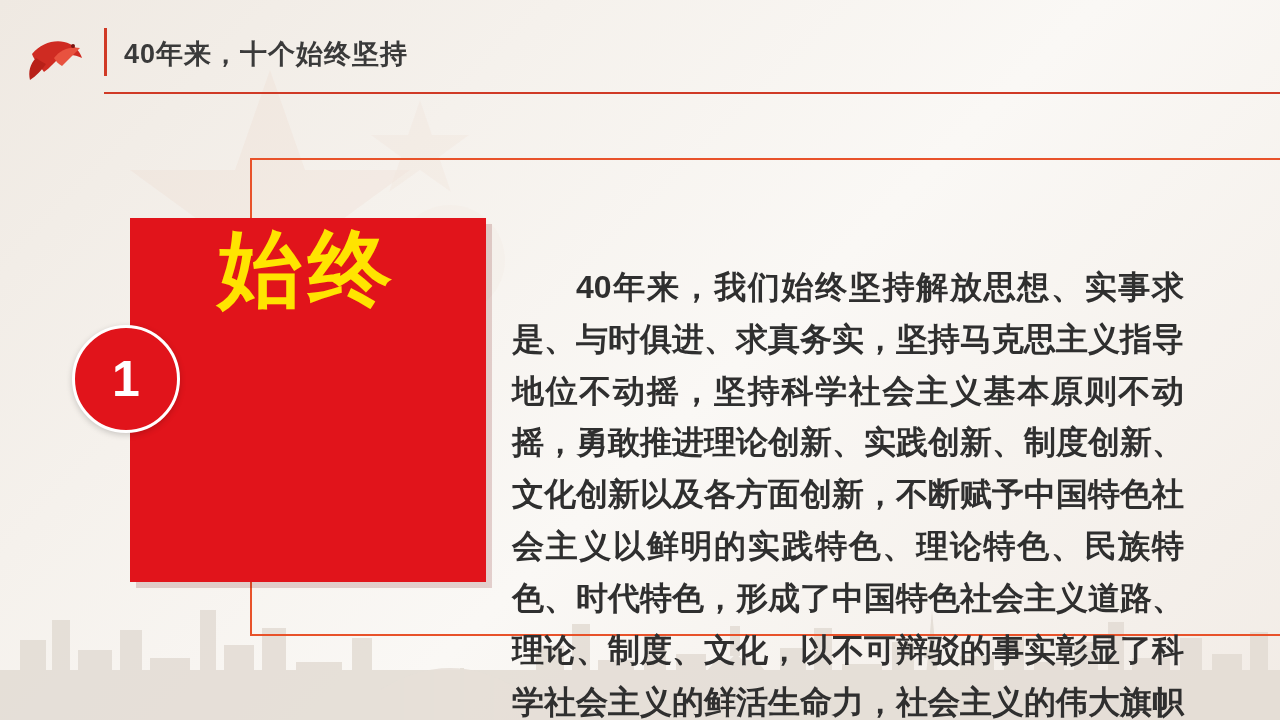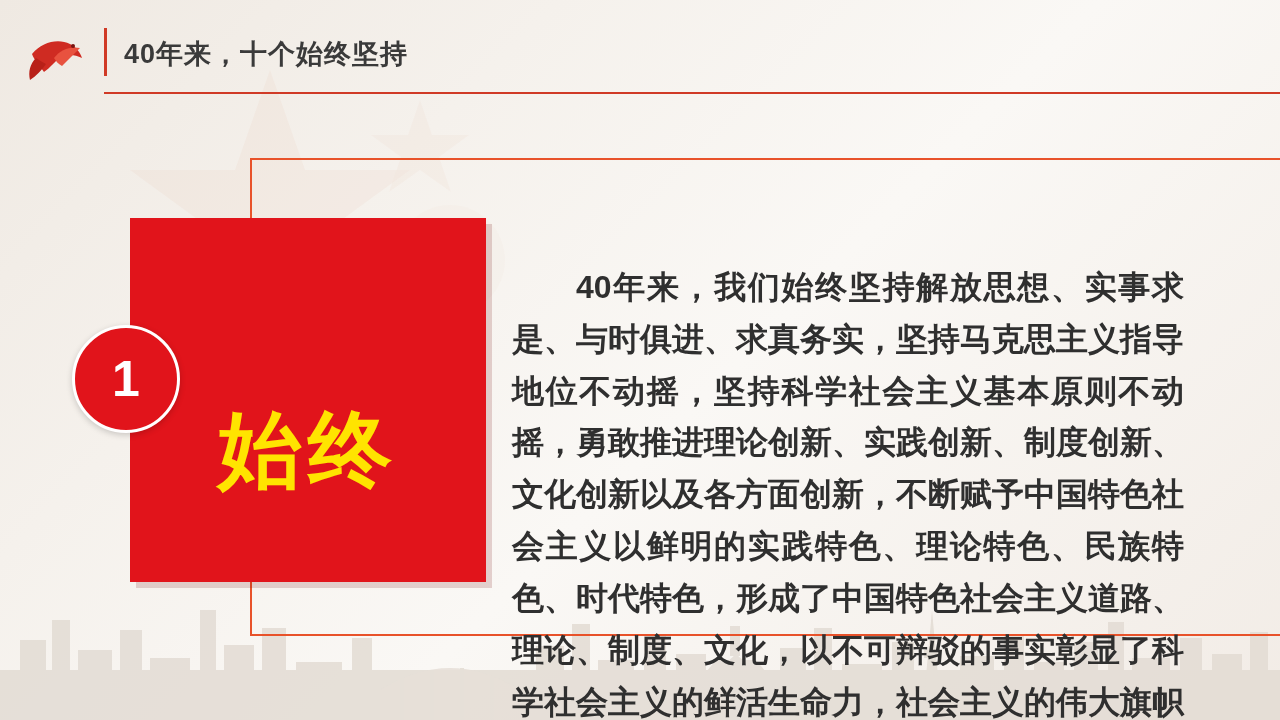--- a/index.html
+++ b/index.html
@@ -107,21 +107,20 @@
   }
   .red-block-text {
     position: absolute;
     left: 0;
     top: 0;
     width: 356px;
     height: 464px;
     display: flex;
     flex-direction: column;
     align-items: center;
-    justify-content: center;
     color: #ffe400;
     font-size: 84px;
     font-weight: bold;
     line-height: 1.22;
     letter-spacing: 6px;
   }
   .red-block-text .line2 { letter-spacing: 16px; text-indent: 16px; }
 
   
   .num-circle {

